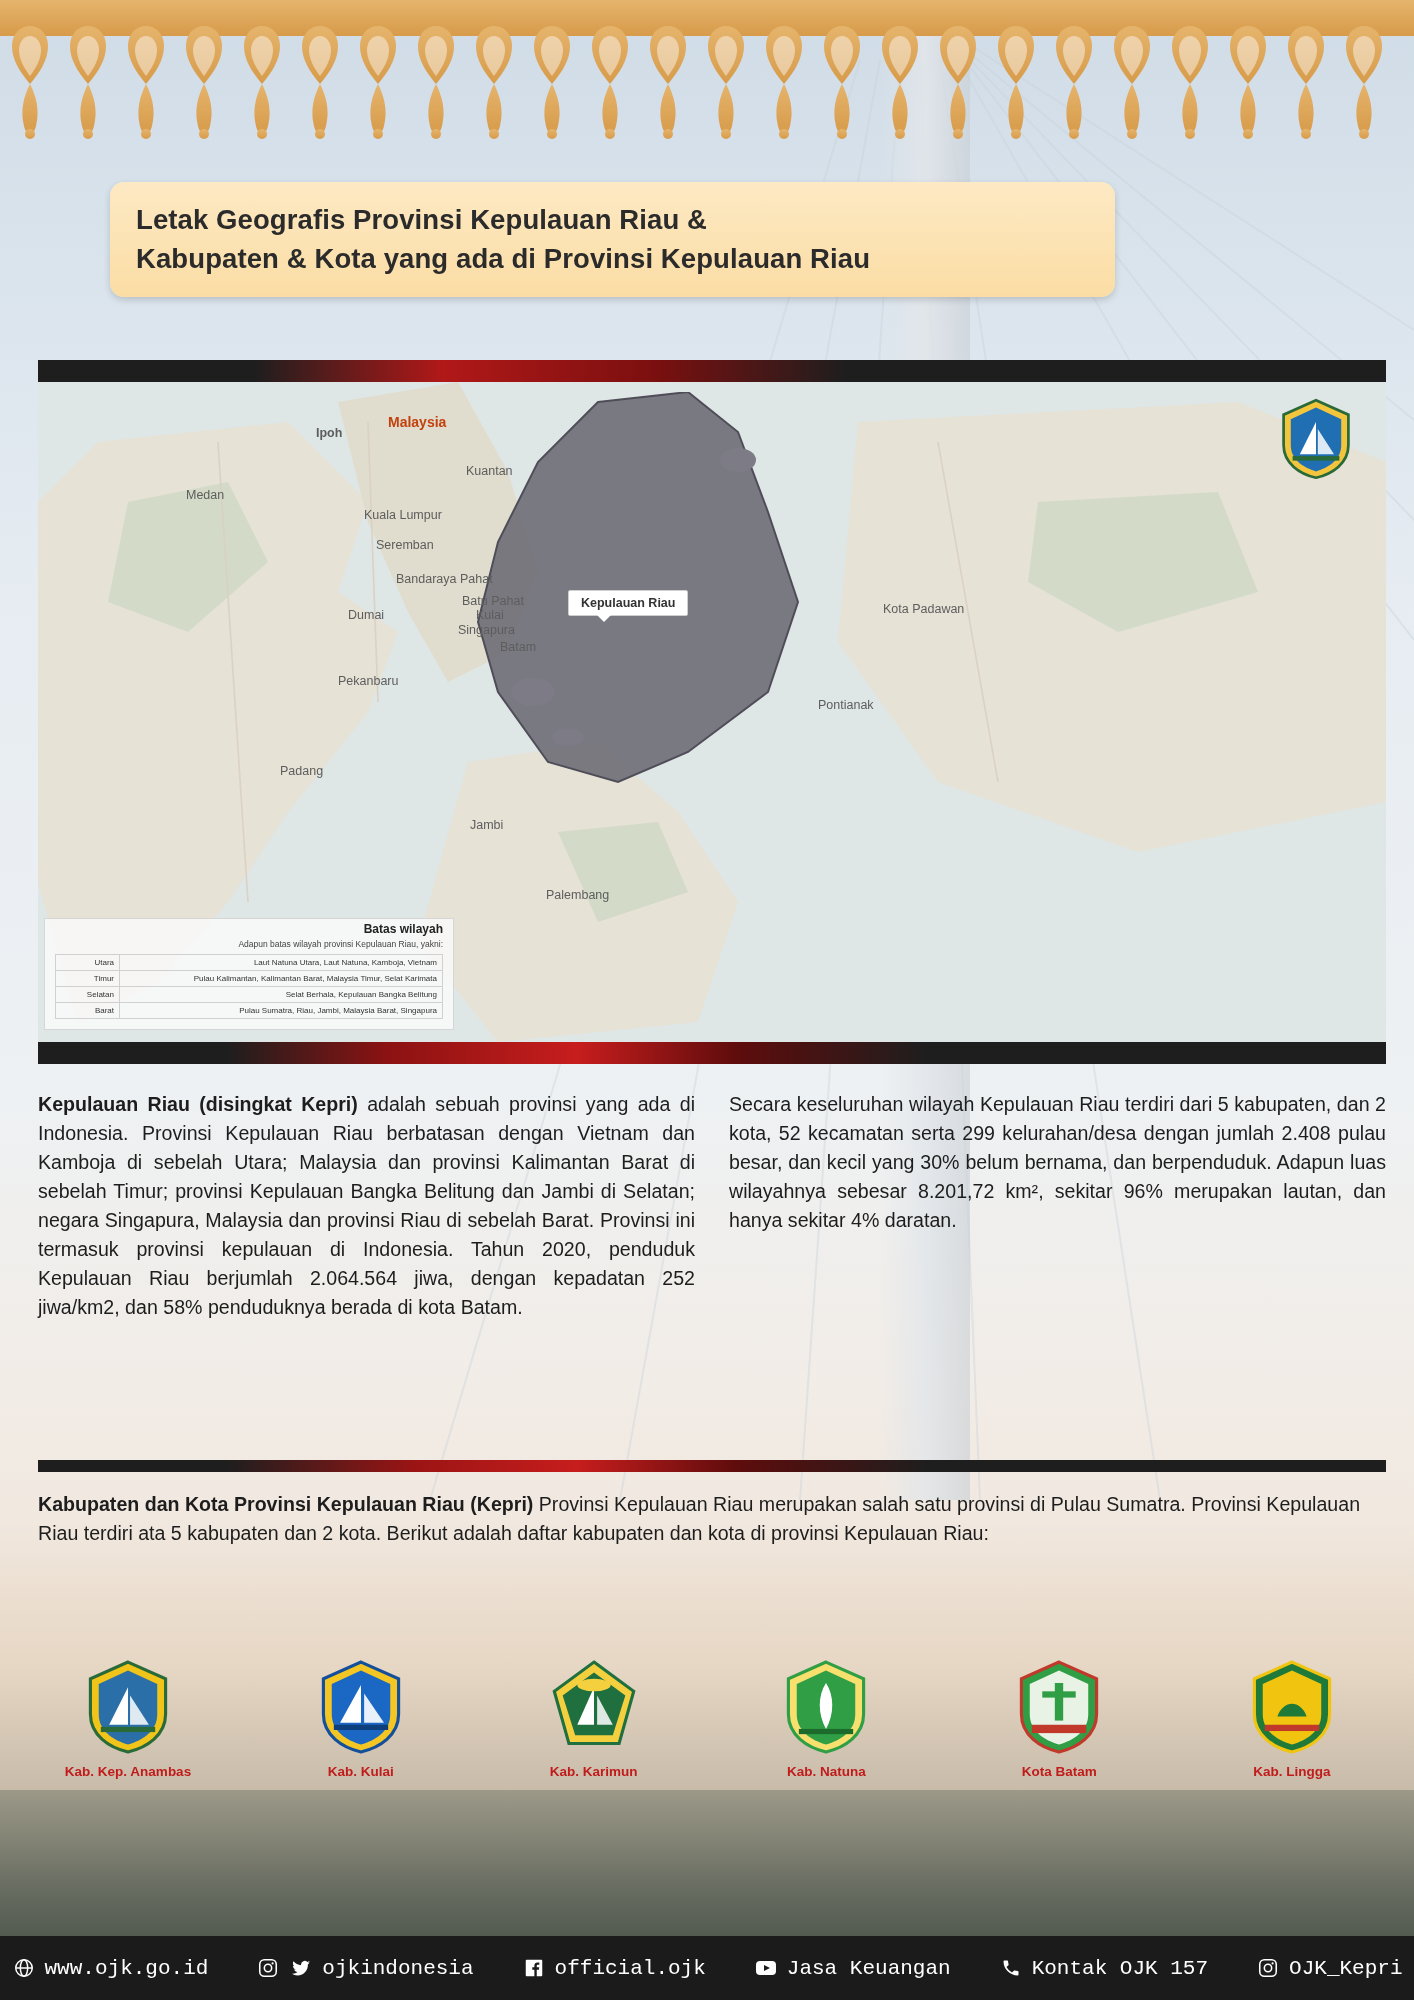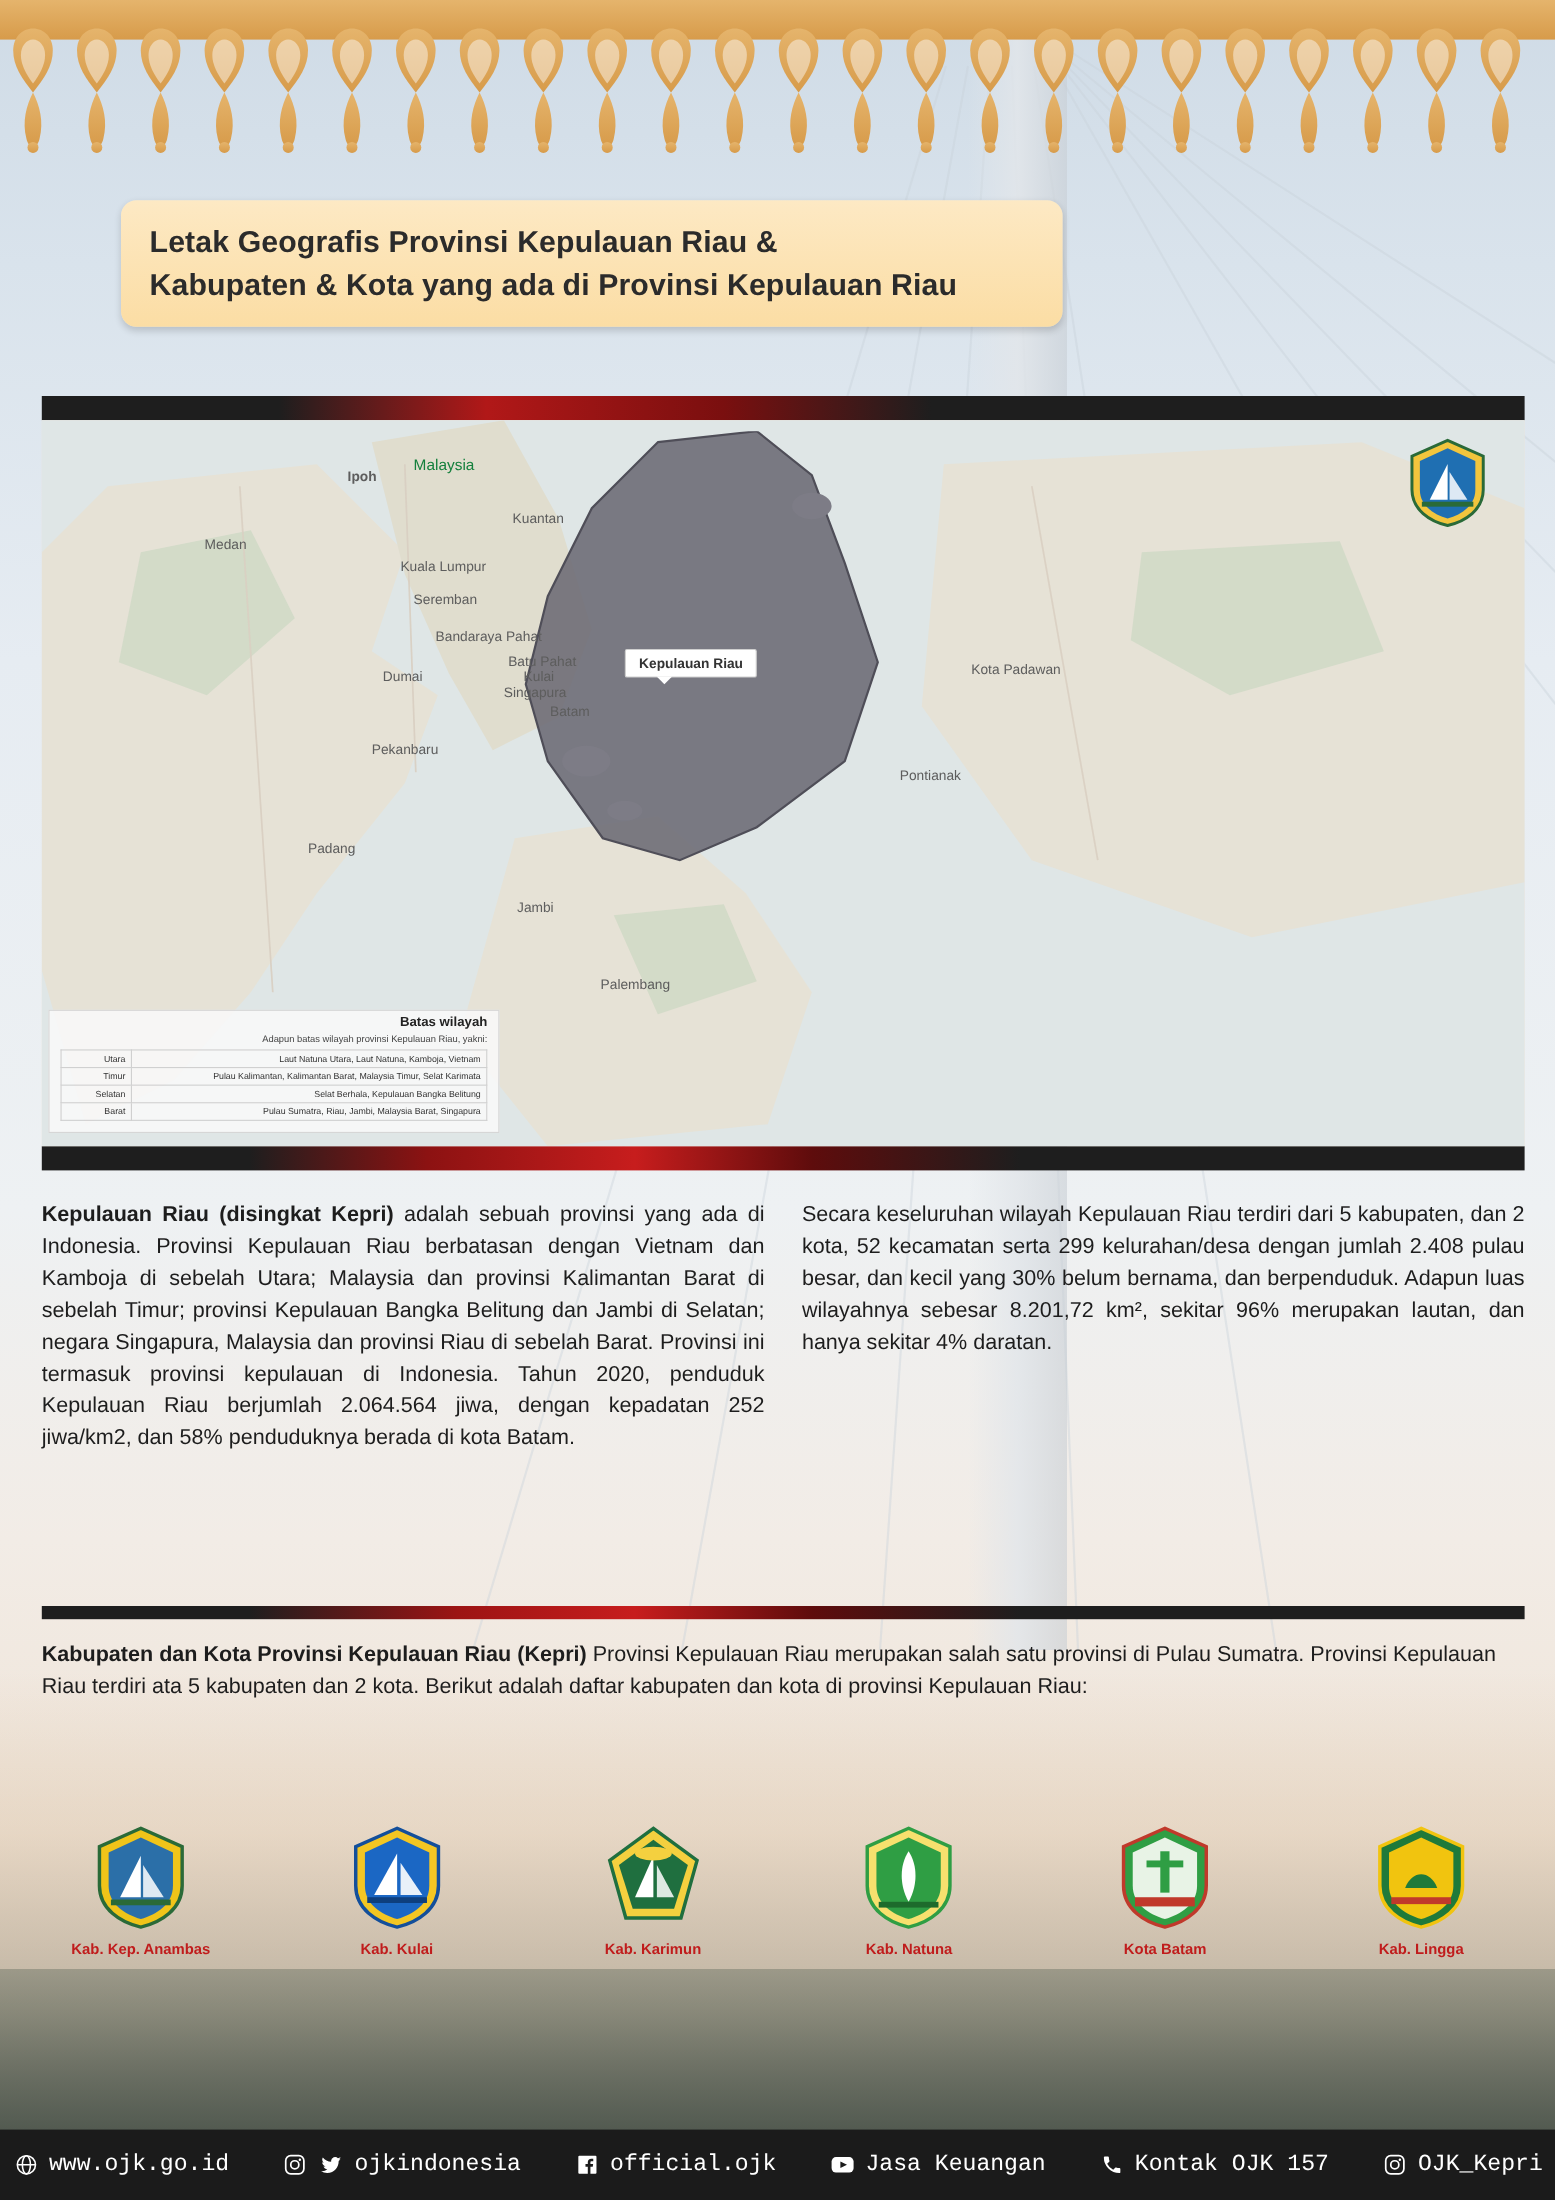--- a/index.html
+++ b/index.html
@@ -39,21 +39,21 @@
   }
 
   
   .ornament {
     position: absolute; top: 0; left: 0; width: 1414px; height: 180px; z-index: 3;
     overflow: hidden;
   }
 
   
   .title-card {
-    position: absolute; left: 110px; top: 182px; width: 856px; height: 115px; z-index: 5;
+    position: absolute; left: 110px; top: 182px; width: 1005px; height: 115px; z-index: 5;
     background: linear-gradient(180deg, #fde9c4 0%, #fbdda4 100%);
     border-radius: 14px;
     box-shadow: 0 3px 7px rgba(0,0,0,.16);
     padding: 18px 26px;
   }
   .title-card .line {
     font-size: 27.5px; font-weight: bold; color: #2b2b2b; line-height: 1.42;
     letter-spacing: .1px;
   }
 
@@ -68,21 +68,21 @@
   }
   .map {
     position: relative; height: 660px; width: 100%;
     background: #eae5dc;
     overflow: hidden;
   }
   .map-sea { position: absolute; inset: 0; background: #dfe6e6; }
   .map-label {
     position: absolute; font-size: 12.5px; color: #5d5d5d; white-space: nowrap;
   }
-  .map-label.big { font-size: 14px; font-weight: normal; color: #15803d; }
+  .map-label.big { font-size: 14px; font-weight: bold; color: #c2410c; margin-left: 12px; }
   .region-shape {
     position: absolute; left: 400px; top: 10px; width: 380px; height: 400px;
   }
   .kepri-tag {
     position: absolute; left: 530px; top: 208px; z-index: 4;
     background: #fff; border: 1px solid #cfcfcf; padding: 5px 12px;
     font-size: 12.5px; font-weight: bold; color: #333; border-radius: 2px;
   }
   .kepri-tag:after {
     content: ""; position: absolute; left: 28px; bottom: -7px;

